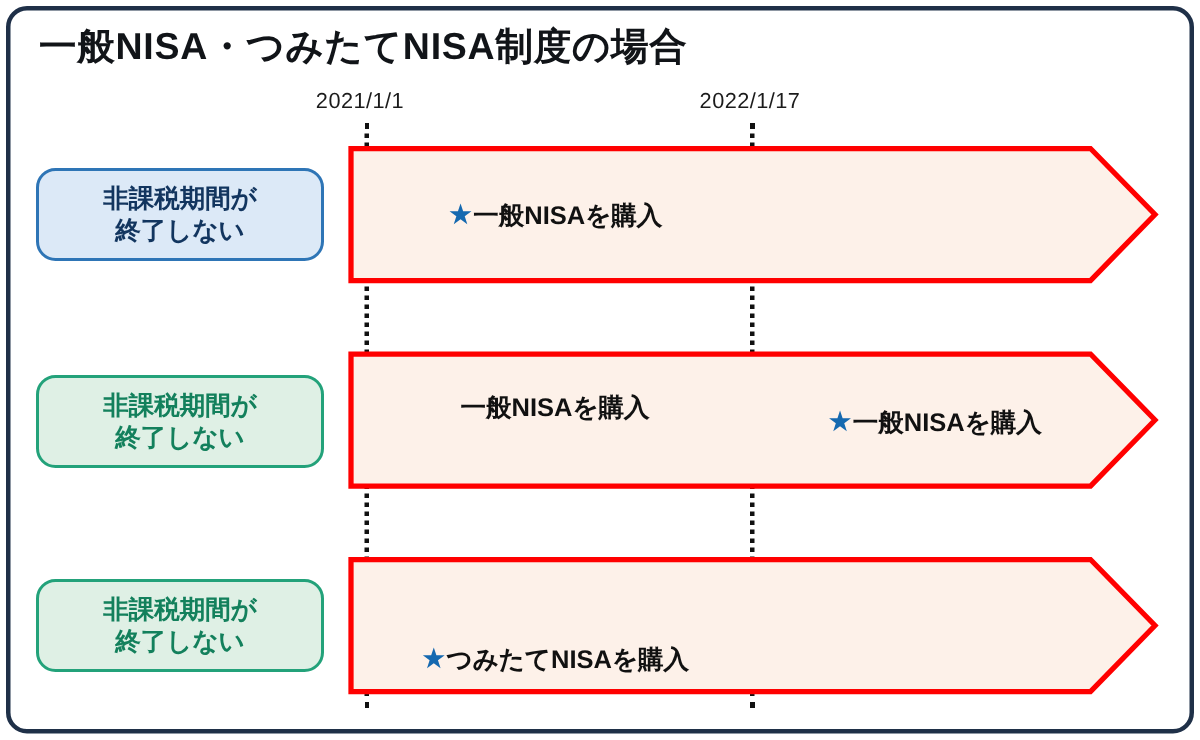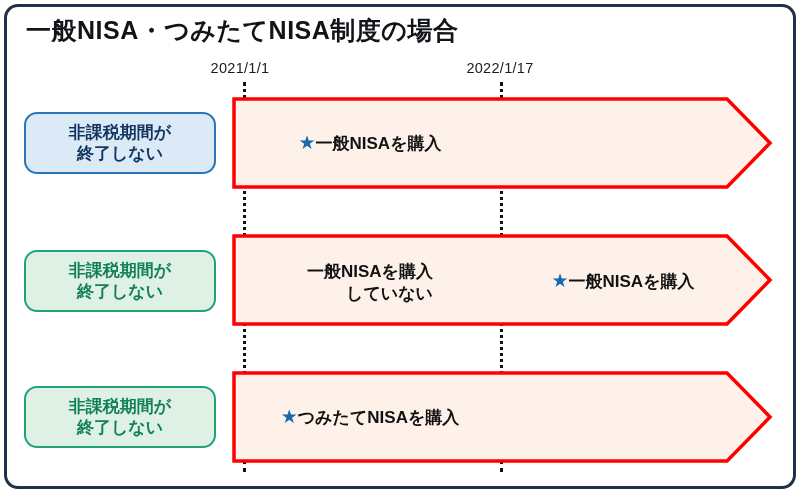--- a/index.html
+++ b/index.html
@@ -140,32 +140,31 @@
     <span>終了しない</span>
   </div>
 
   <div class="arrow-row" style="left:232px; top:234px;">
     <svg width="540" height="92" viewBox="0 0 540 92" aria-hidden="true">
       <polygon points="2,2 495,2 538,46 495,90 2,90" fill="#fdf1e9" stroke="#ff0000" stroke-width="3.5" stroke-linejoin="miter"></polygon>
     </svg>
   </div>
   <div class="arrow-text" style="left:370px; top:261px;">
     <div>一般NISAを購入</div>
-    <div>していない</div>
   </div>
   <div class="arrow-text" style="left:623px; top:271px;">
     <span class="star">★</span><span>一般NISAを購入</span>
   </div>
 
   <div class="chip green" style="left:24px; top:386px;">
     <span>非課税期間が</span>
     <span>終了しない</span>
   </div>
 
   <div class="arrow-row" style="left:232px; top:371px;">
     <svg width="540" height="92" viewBox="0 0 540 92" aria-hidden="true">
       <polygon points="2,2 495,2 538,46 495,90 2,90" fill="#fdf1e9" stroke="#ff0000" stroke-width="3.5" stroke-linejoin="miter"></polygon>
     </svg>
   </div>
-  <div class="arrow-text" style="left:370px; top:407px;">
+  <div class="arrow-text" style="left:370px; top:429px;">
     <span class="star">★</span><span>つみたてNISAを購入</span>
   </div>
 </div>
 
 </body></html>

